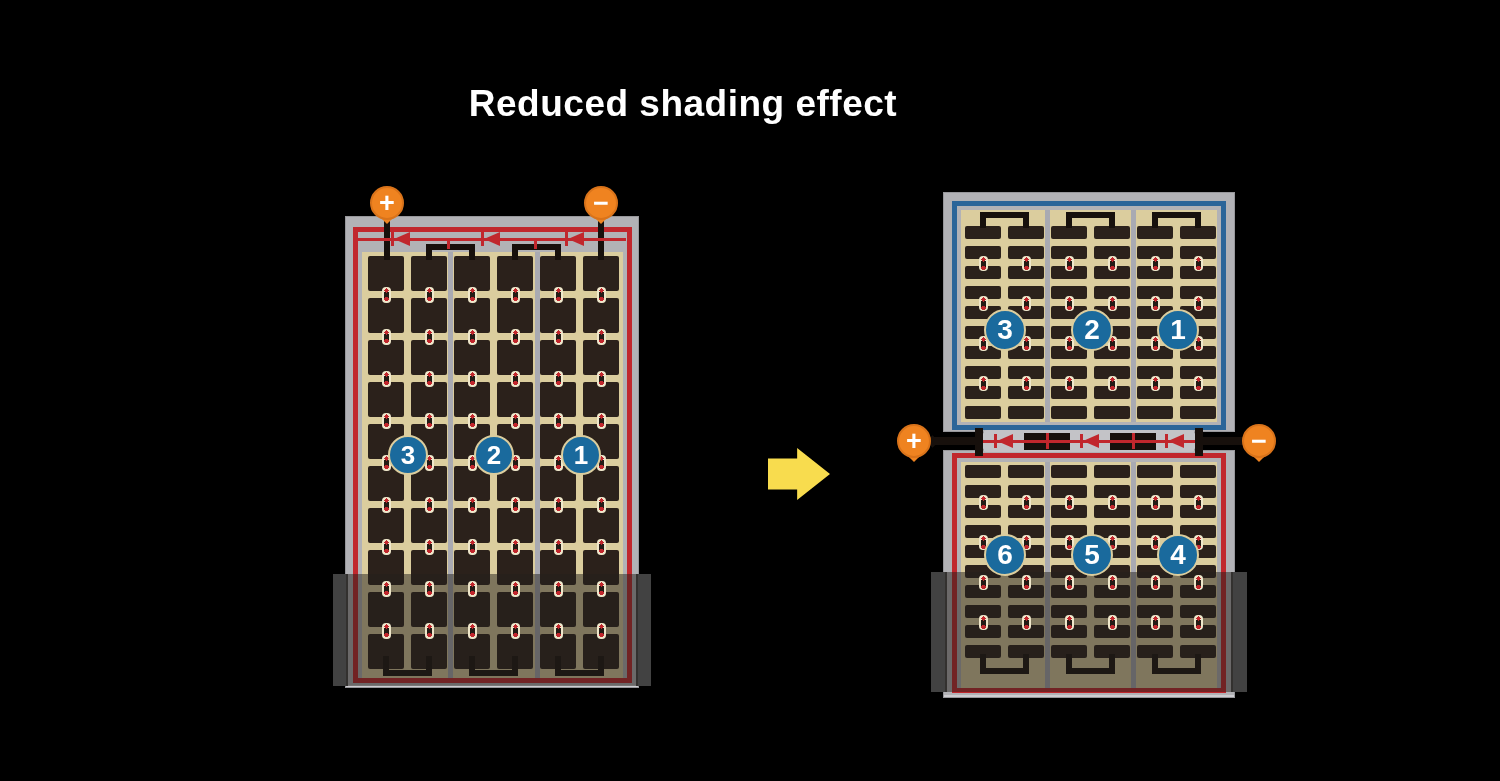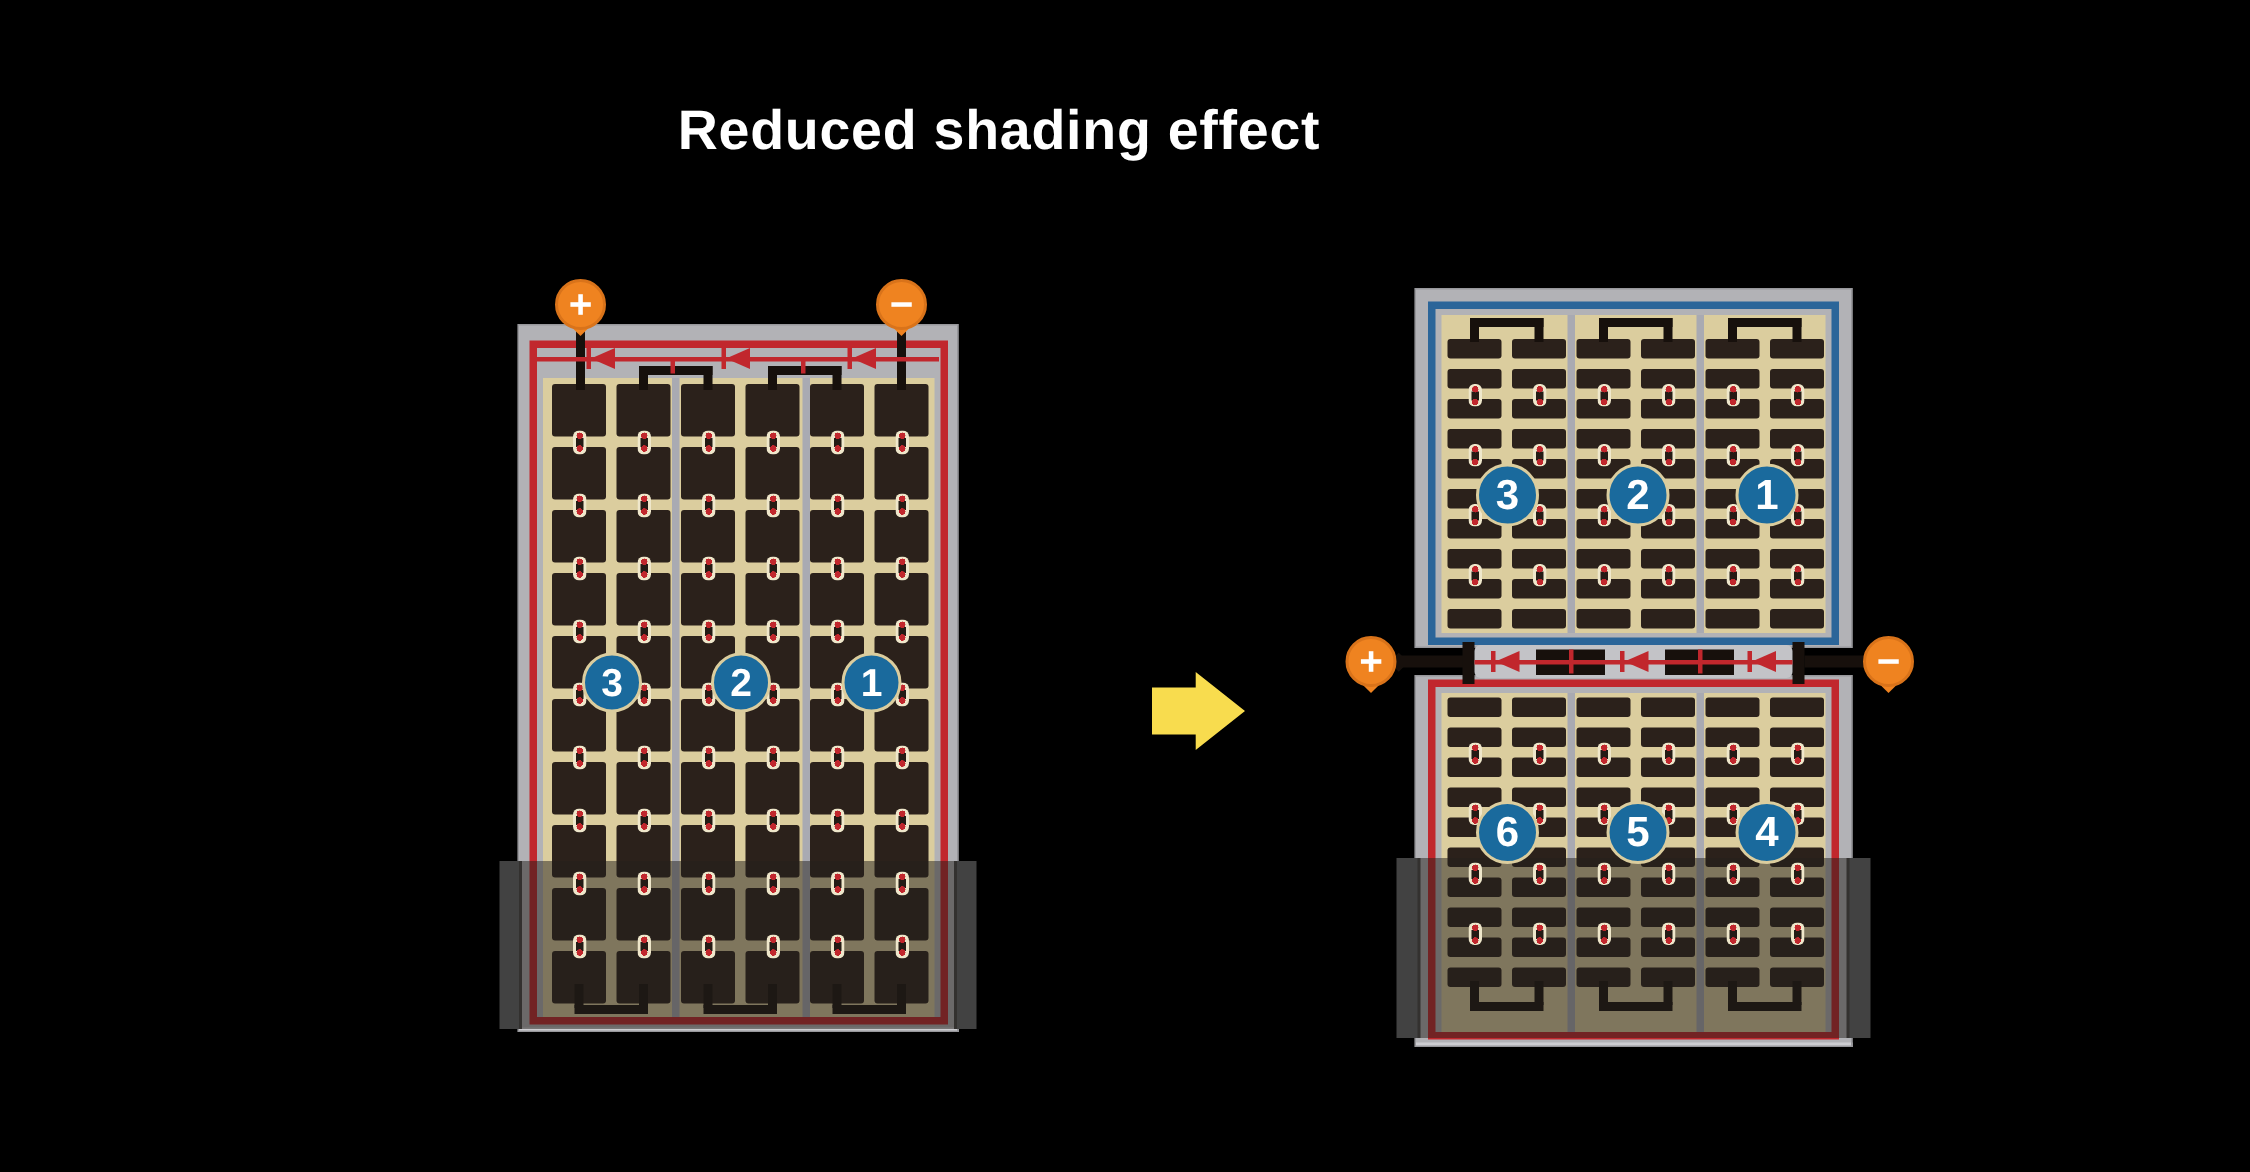--- a/index.html
+++ b/index.html
@@ -1,19 +1,19 @@
 <!DOCTYPE html>
 <html><head>
 <meta charset="utf-8">
 <style>
   html,body{margin:0;padding:0;background:#000;}
   .scene{position:relative;width:1500px;height:781px;background:#000;overflow:hidden;
          font-family:"Liberation Sans",sans-serif;}
   .abs{position:absolute;box-sizing:border-box;}
-  .title{position:absolute;left:0;top:66px;width:1332px;margin:0;text-align:center;
+  .title{position:absolute;left:0;top:66px;width:1332px;margin:17px;text-align:center;
          color:#fff;font-size:37px;font-weight:700;letter-spacing:.5px;}
   .terminal{border-radius:50%;color:#fff;font-weight:700;font-size:27px;line-height:1;
             display:flex;align-items:center;justify-content:center;z-index:9;
             border:2px solid #d9731a;}
   .badge{border-radius:50%;color:#fff;font-weight:700;display:flex;align-items:center;
          justify-content:center;z-index:5;}
   .jdot{border-radius:4px;z-index:4;background-color:#efe7cb;
         background-image:
           radial-gradient(2.2px 2.2px at 50% 3.5px,#c1272d 97%,rgba(0,0,0,0) 100%),
           radial-gradient(2.2px 2.2px at 50% 12px,#c1272d 97%,rgba(0,0,0,0) 100%),

